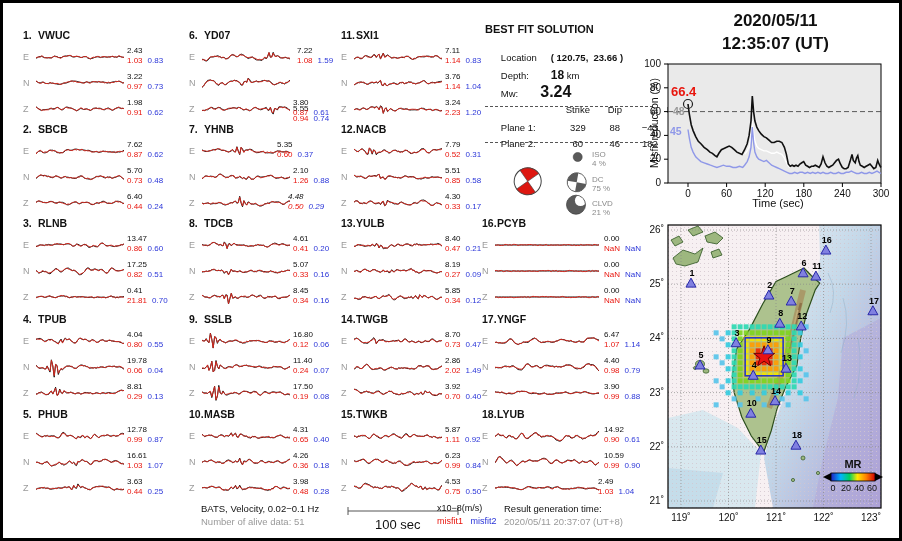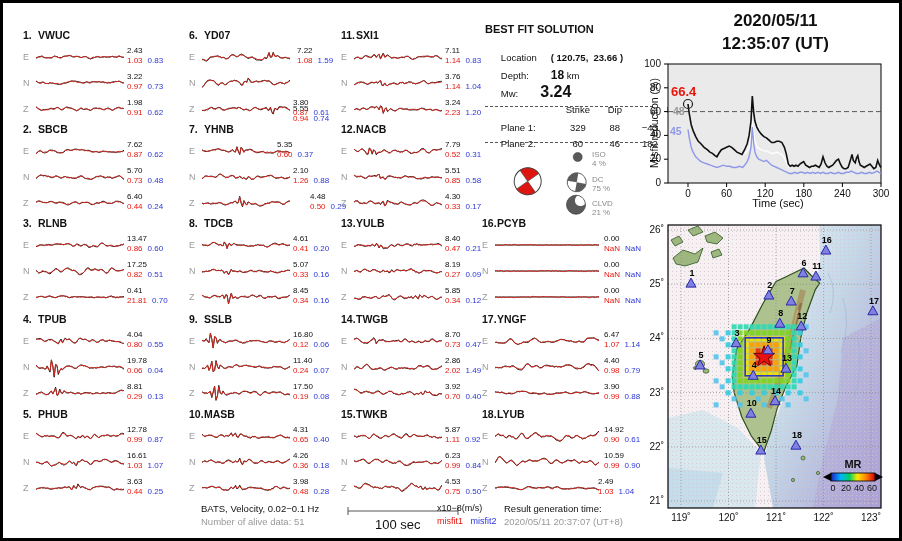--- a/index.html
+++ b/index.html
@@ -281,21 +281,21 @@
             <div class="amp">2.10</div>
             <div><span class="m1">1.26</span><span class="m2">0.88</span></div>
           </div>
         </div>
         <div class="trace-row" style="top: 68px;">
           <span class="comp">Z</span>
           <svg class="tracesvg" width="88" height="24" viewBox="0 0 88 24">
             <polyline points="0.0,12.1 1.4,12.5 2.8,12.5 4.2,12.3 5.6,11.9 7.0,12.4 8.4,12.9 9.8,12.9 11.2,12.6 12.6,12.6 14.0,12.7 15.4,12.3 16.8,11.7 18.2,11.8 19.6,12.4 21.0,13.3 22.3,13.8 23.7,14.0 25.1,13.4 26.5,12.9 27.9,12.1 29.3,11.6 30.7,11.6 32.1,10.8 33.5,10.1 34.9,12.4 36.3,11.3 37.7,5.3 39.1,12.1 40.5,15.8 41.9,9.6 43.3,12.3 44.7,13.9 46.1,10.9 47.5,11.4 48.9,13.0 50.3,13.1 51.7,13.1 53.1,12.7 54.5,13.3 55.9,14.0 57.3,14.9 58.7,15.1 60.1,14.7 61.5,14.0 62.9,12.8 64.3,12.5 65.7,12.2 67.0,12.2 68.4,11.3 69.8,10.9 71.2,10.8 72.6,11.2 74.0,11.0 75.4,10.8 76.8,10.9 78.2,11.8 79.6,12.7 81.0,13.5 82.4,13.0 83.8,11.9 85.2,10.7 86.6,10.3 88.0,10.1" fill="none" stroke="#141414" stroke-width="1"></polyline>
             <polyline points="0.0,12.1 1.4,13.2 2.8,12.4 4.2,12.3 5.6,12.1 7.0,11.9 8.4,13.3 9.8,12.2 11.2,11.9 12.6,12.3 14.0,12.2 15.4,12.1 16.8,11.3 18.2,11.6 19.6,11.8 21.0,13.3 22.3,13.1 23.7,13.5 25.1,13.4 26.5,13.1 27.9,12.0 29.3,11.8 30.7,12.2 32.1,10.4 33.5,10.2 34.9,11.6 36.3,11.7 37.7,6.1 39.1,11.4 40.5,15.0 41.9,9.8 43.3,12.6 44.7,14.2 46.1,11.6 47.5,11.8 48.9,13.0 50.3,12.8 51.7,13.3 53.1,12.1 54.5,12.9 55.9,14.2 57.3,14.7 58.7,14.3 60.1,14.3 61.5,13.6 62.9,12.7 64.3,13.1 65.7,11.6 67.0,12.9 68.4,11.9 69.8,10.4 71.2,10.8 72.6,11.2 74.0,11.1 75.4,11.6 76.8,11.2 78.2,11.4 79.6,12.5 81.0,13.2 82.4,13.1 83.8,11.8 85.2,11.3 86.6,10.0 88.0,10.0" fill="none" stroke="#d4281e" stroke-width="1"></polyline>
           </svg>
-          <div class="nums" style="left: 121px;">
+          <div class="nums" style="left: 99px; font-style: italic;">
             <div class="amp">4.48</div>
             <div><span class="m1">0.50</span><span class="m2">0.29</span></div>
           </div>
         </div>
       </div>
       <div class="station" style="left: 186px; top: 214px;">
         <div class="st-header"><span class="st-num">8.</span><span>TDCB</span></div>
         <div class="trace-row" style="top: 16px;">
           <span class="comp">E</span>
           <svg class="tracesvg" width="88" height="24" viewBox="0 0 88 24">

